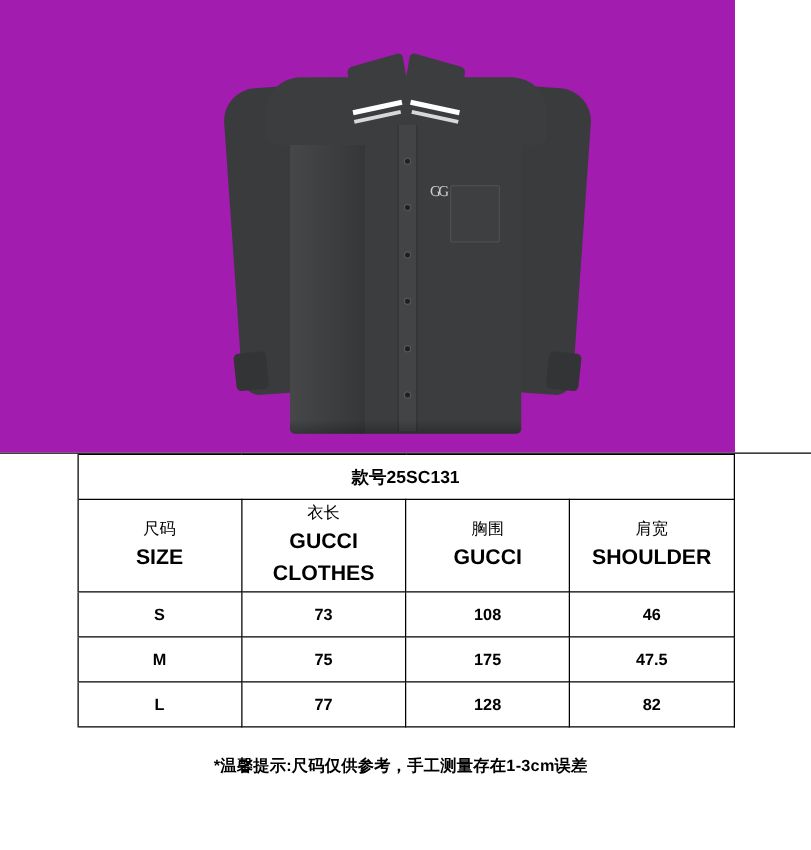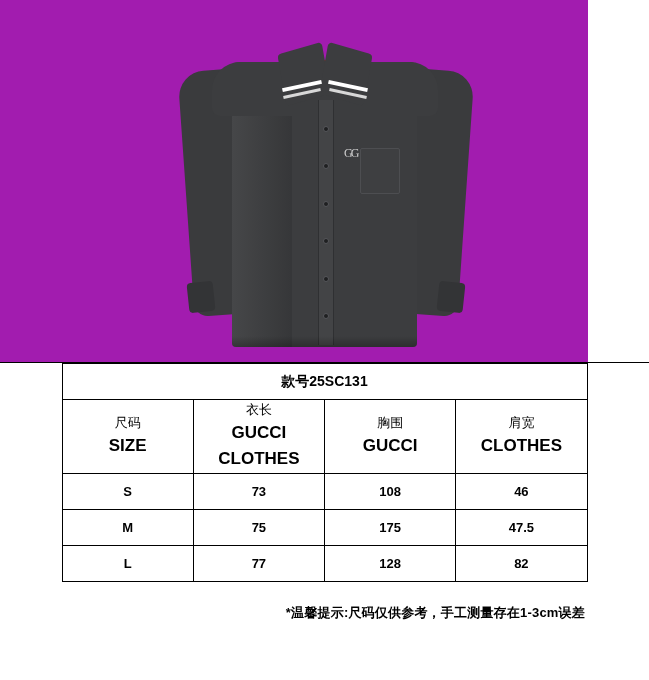--- a/index.html
+++ b/index.html
@@ -278,25 +278,26 @@
   .header-row .en {
     display: block;
     font-size: 17px;
     font-weight: bold;
   }
   .data-row td { height: 38px; }
 
   
   .note {
     width: 585px;
-    text-align: right;
+    text-align: center;
     font-size: 13px;
     font-weight: bold;
     padding-top: 22px;
     letter-spacing: 0.2px;
+    margin-left: 28px;
   }
 </style>
 </head>
 <body>
 
 <div class="product-area">
   <div class="shirt">
     <div class="sleeve-left"></div>
     <div class="sleeve-right"></div>
     <div class="cuff-left"></div>
@@ -341,21 +342,21 @@
       <td>
         <span class="cn">衣长</span>
         <span class="en">GUCCI CLOTHES</span>
       </td>
       <td>
         <span class="cn">胸围</span>
         <span class="en">GUCCI</span>
       </td>
       <td>
         <span class="cn">肩宽</span>
-        <span class="en">CLOTHES</span>
+        <span class="en">SHOULDER</span>
       </td>
       <td class="pad-cell-right"></td>
     </tr>
     <tr class="data-row">
       <td class="pad-cell"></td>
       <td>S</td>
       <td>73</td>
       <td>108</td>
       <td>46</td>
       <td class="pad-cell-right"></td>

